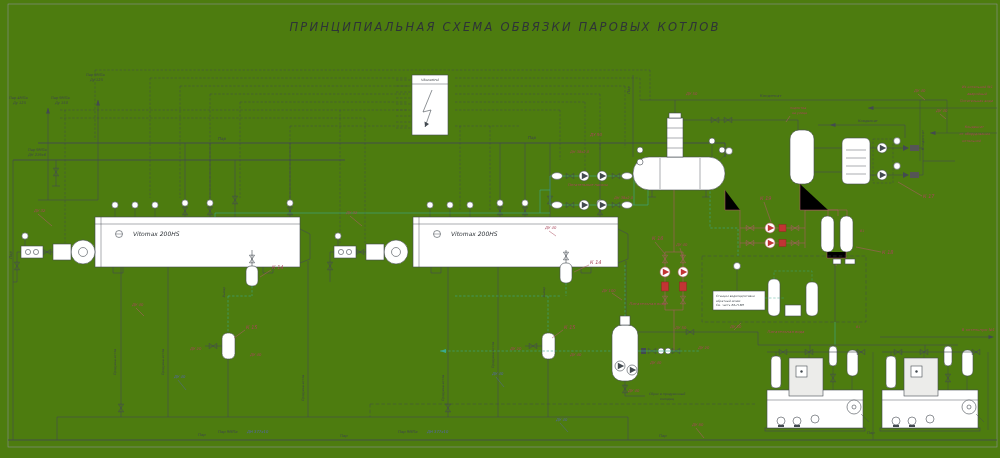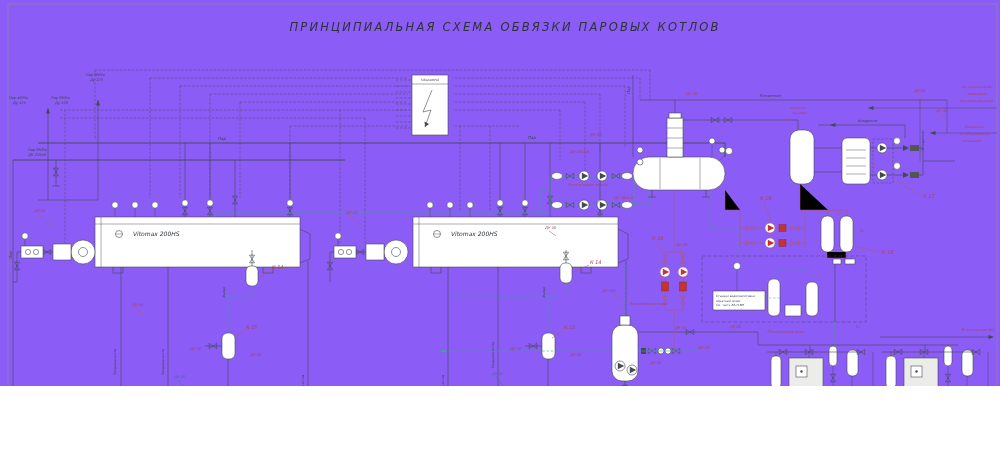--- a/index.html
+++ b/index.html
@@ -1,16 +1,16 @@
 <!DOCTYPE html>
 <html><head>
 <meta charset="utf-8">
 <style>
   html,body{margin:0;padding:0;background:#ffffff}
-  .wrap{position:relative;width:1000px;height:386px;background:#8b5cf6;font-family:"DejaVu Sans",sans-serif;overflow:hidden}
+  .wrap{position:relative;width:1000px;height:458px;background:#4d7c0f;font-family:"DejaVu Sans",sans-serif;overflow:hidden}
   svg{display:block}
   svg text{font-style:italic;font-family:"DejaVu Sans",sans-serif}
   .ln{stroke:#434a50;stroke-width:.6;fill:none}
   .lnb{stroke:#434a50;stroke-width:.9;fill:none}
   .thin{stroke-width:.45}
   .dsh{stroke-dasharray:2.4,1.7}
   .dsh2{stroke-dasharray:3.5,2.2}
   .tl{stroke:#3aaa8e}
   .rd{stroke:#b15a6b;stroke-width:.55}
   .bl{stroke:#5463ae;stroke-width:.45}

